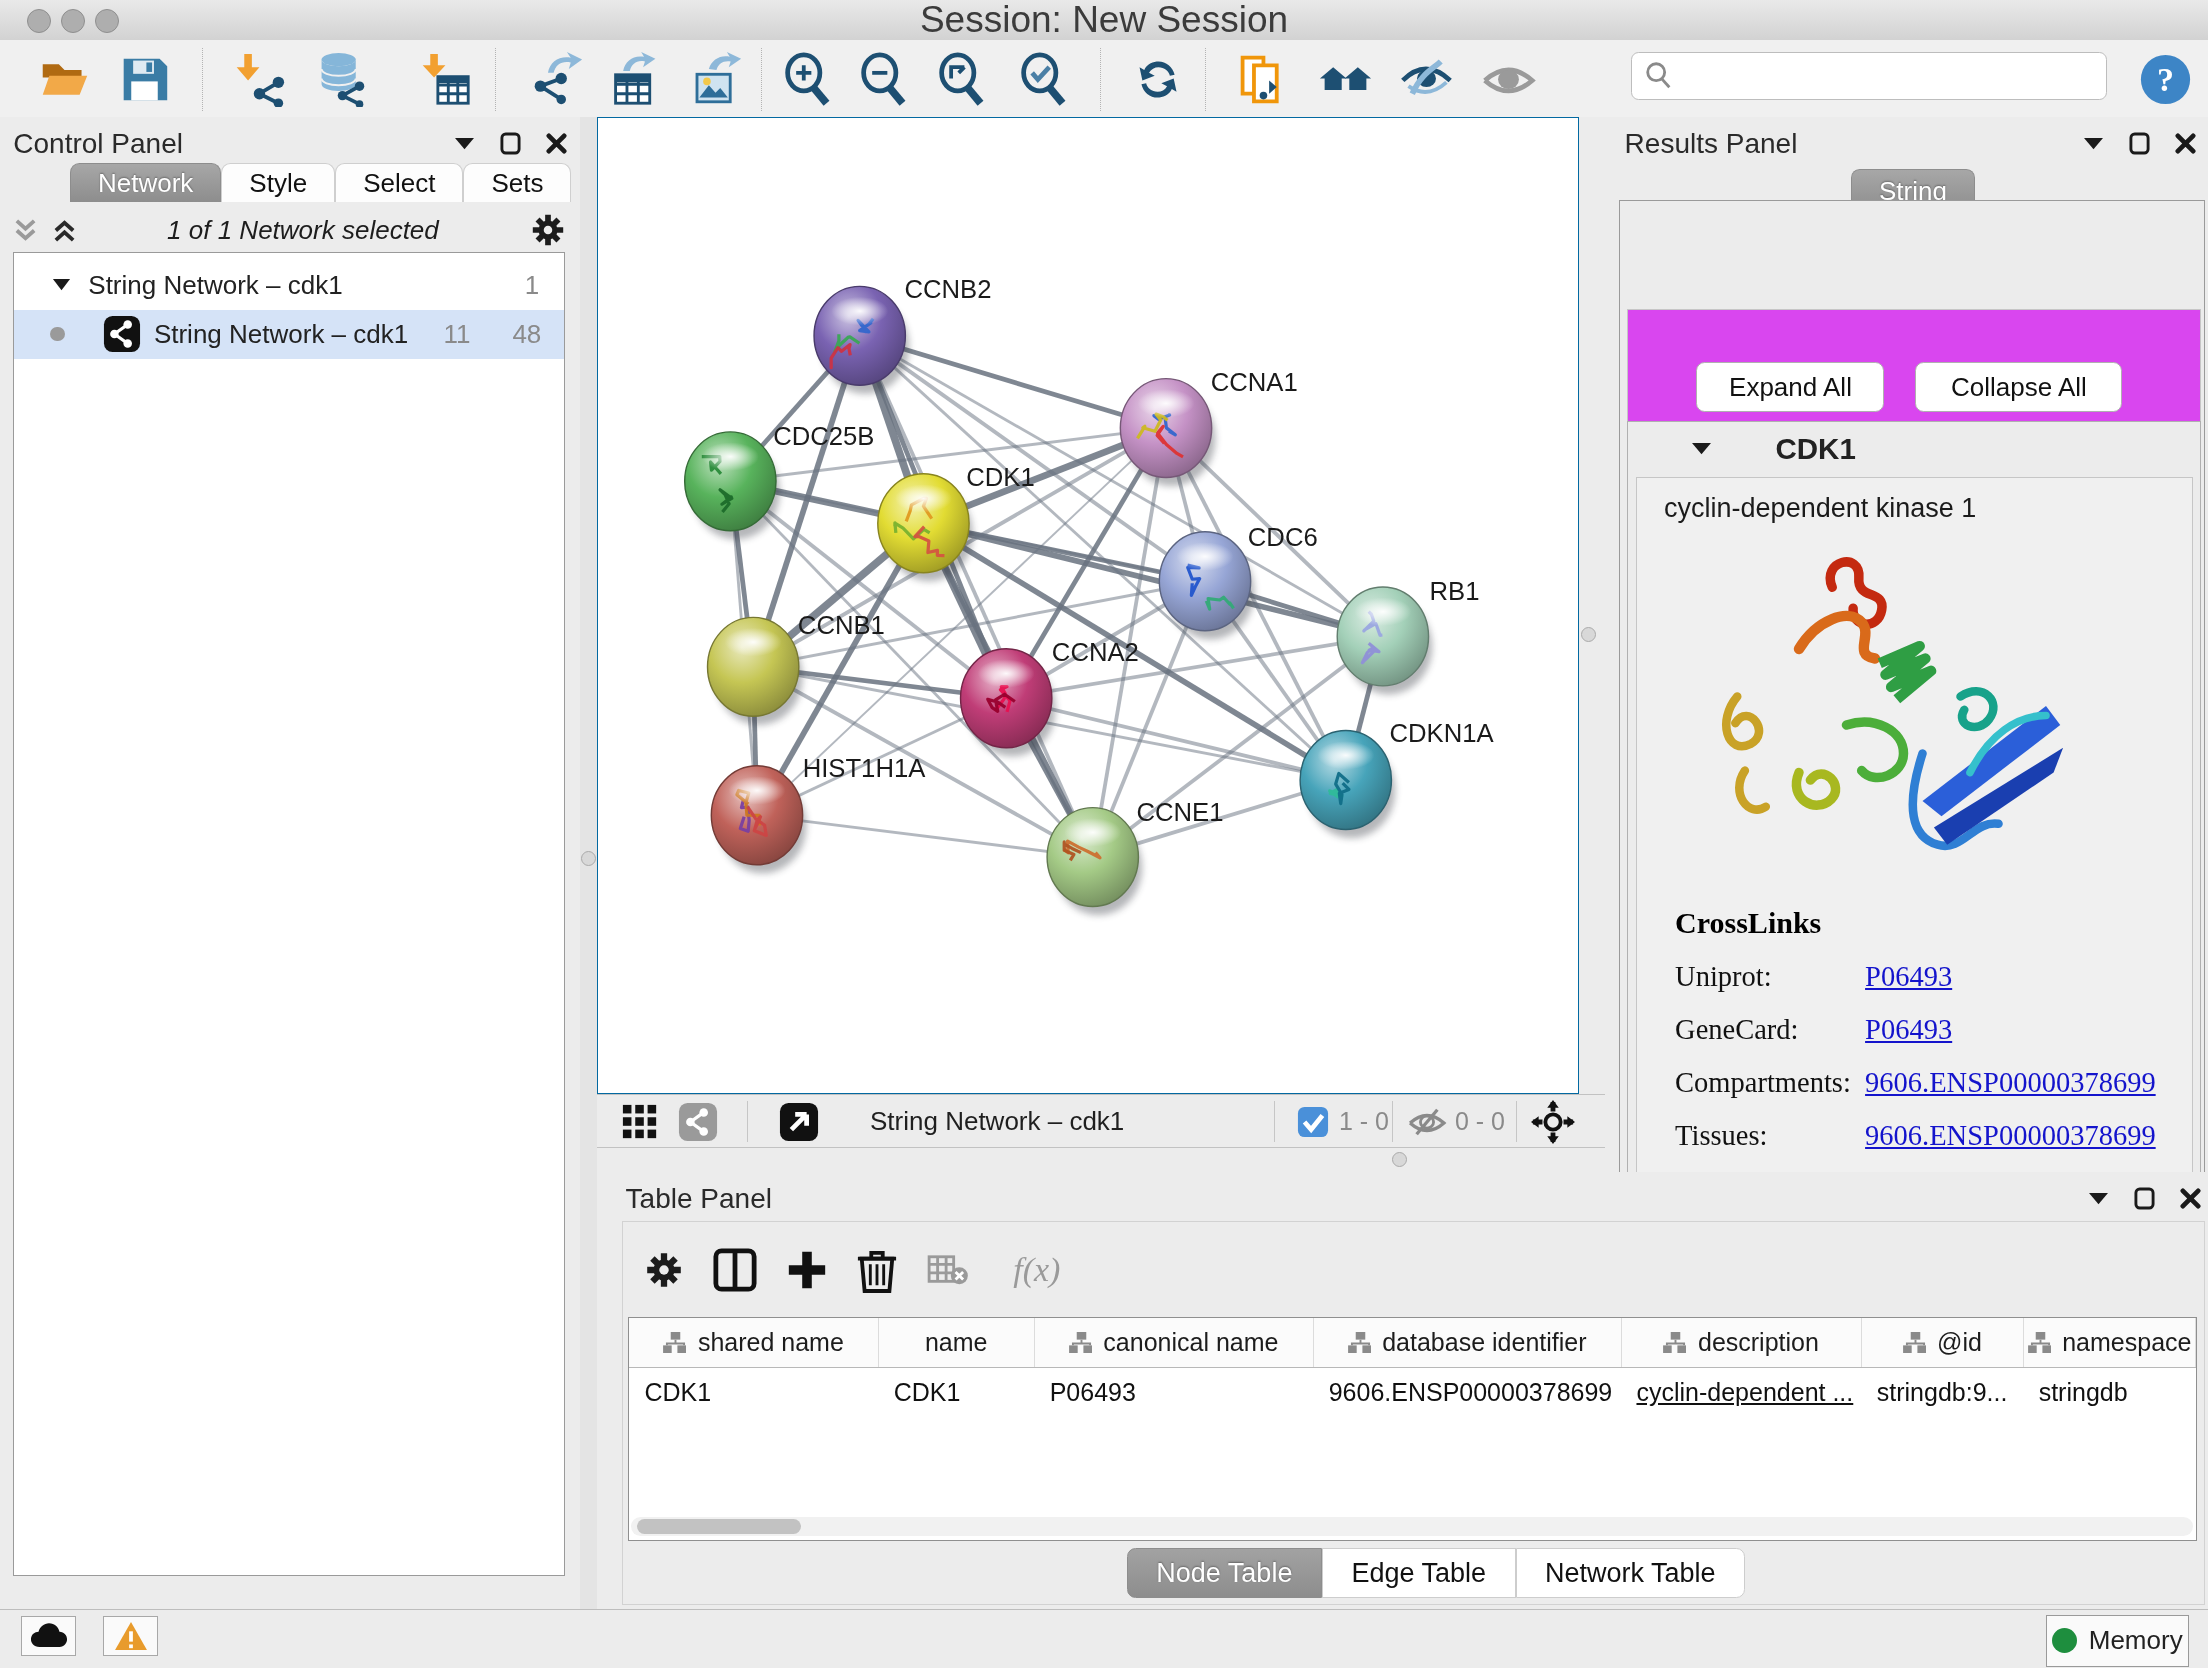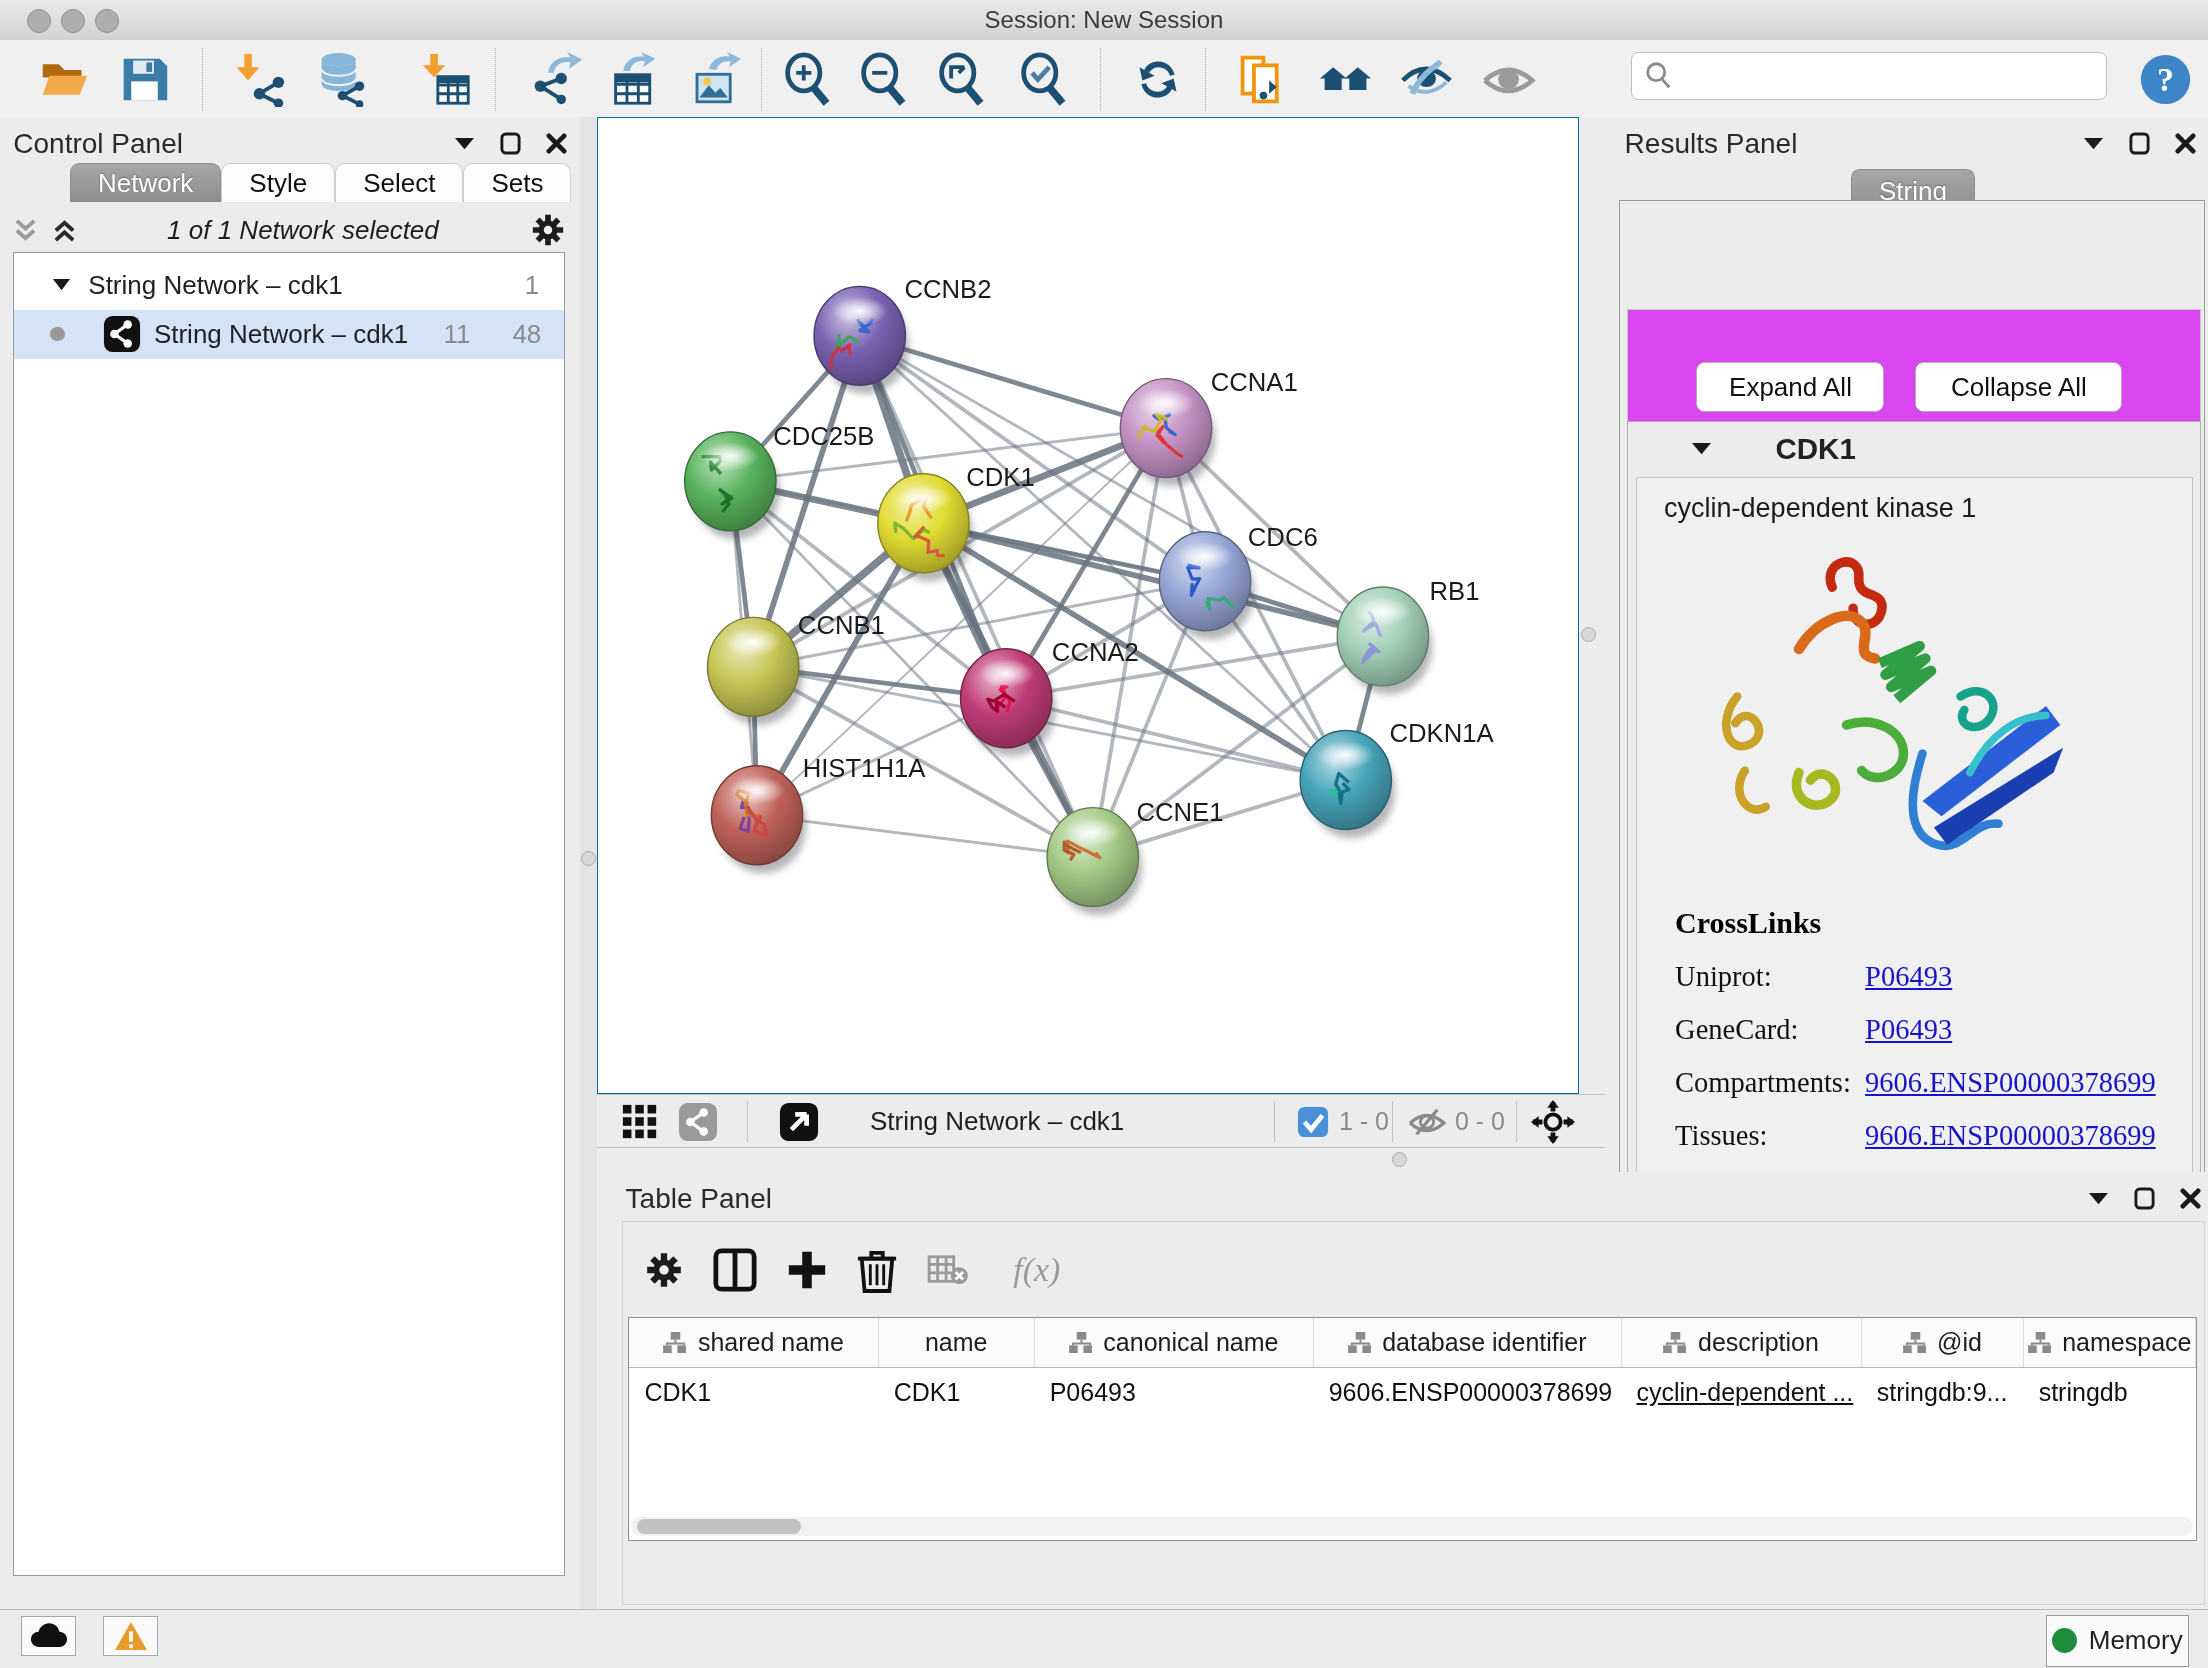--- a/index.html
+++ b/index.html
@@ -4,21 +4,21 @@
 <style>
   html,body{margin:0;padding:0;}
   body{width:2208px;height:1668px;overflow:hidden;background:#ececec;
        font-family:"Liberation Sans", sans-serif;color:#222;position:relative;}
   .abs{position:absolute;}
   
   #titlebar{left:0;top:0;width:2208px;height:40px;
     background:linear-gradient(#e9e9e9,#d2d2d2);border-bottom:1px solid #a9a9a9;}
   .tl{position:absolute;top:8.6px;width:24px;height:24px;border-radius:50%;
       background:#aeaeae;border:1px solid #8f8f8f;box-sizing:border-box;}
-  #win-title{width:100%;text-align:center;line-height:40px;font-size:24px;color:#3b3b3b;}
+  #win-title{width:100%;text-align:center;line-height:40px;font-size:37px;color:#3b3b3b;}
   
   #toolbar{left:0;top:40px;width:2208px;height:77px;background:#f0f0f0;
     border-bottom:1px solid #b5b5b5;}
   .tbi{position:absolute;top:12.4px;width:55px;height:55px;display:flex;align-items:center;justify-content:center;}
   .tbsep{position:absolute;top:7.6px;height:63px;width:0;border-left:1.9px dotted #b3b3b3;}
   #search-wrap{position:absolute;left:1631px;top:12.4px;width:476px;height:48px;background:#fff;
     border:1px solid #bdbdbd;border-radius:7.6px;display:flex;align-items:center;box-sizing:border-box;}
   #search-input{border:none;outline:none;font-size:25px;flex:1;background:transparent;margin-left:7.6px;font-family:"Liberation Sans",sans-serif;}
   
   .panel-title{font-size:28px;color:#2a2a2a;}
@@ -810,20 +810,25 @@
           <div class="col-c" style="width: 281px;">P06493</div>
           <div class="col-c" style="width: 310px;">9606.ENSP00000378699</div>
           <div class="col-c" style="width: 242px; text-decoration: underline;">cyclin-dependent ...</div>
           <div class="col-c" style="width: 163px;">stringdb:9...</div>
           <div class="col-c" style="width: 174px;">stringdb</div>
         </div>
       <div id="nt-scroll">
           <div id="nt-thumb"></div>
         </div>
     </div>
+    <div id="tp-tabs">
+        <div class="tp-tab sel">Node Table</div>
+        <div class="tp-tab">Edge Table</div>
+        <div class="tp-tab">Network Table</div>
+      </div>
   </div>
 </div>
 
 <div class="abs" id="status-bar">
   <div class="sb-btn" style="left:21px">
     <svg width="38" height="27" viewBox="0 0 40 28">
         <path d="M10 26c-6 0-9-4-9-8 0-5 4-8 8-8 1-5 6-9 11-9 6 0 10 4 11 9 5 0 8 4 8 8s-3 8-8 8z" fill="#111"></path>
       </svg>
   </div>
   <div class="sb-btn" style="left:103px">

